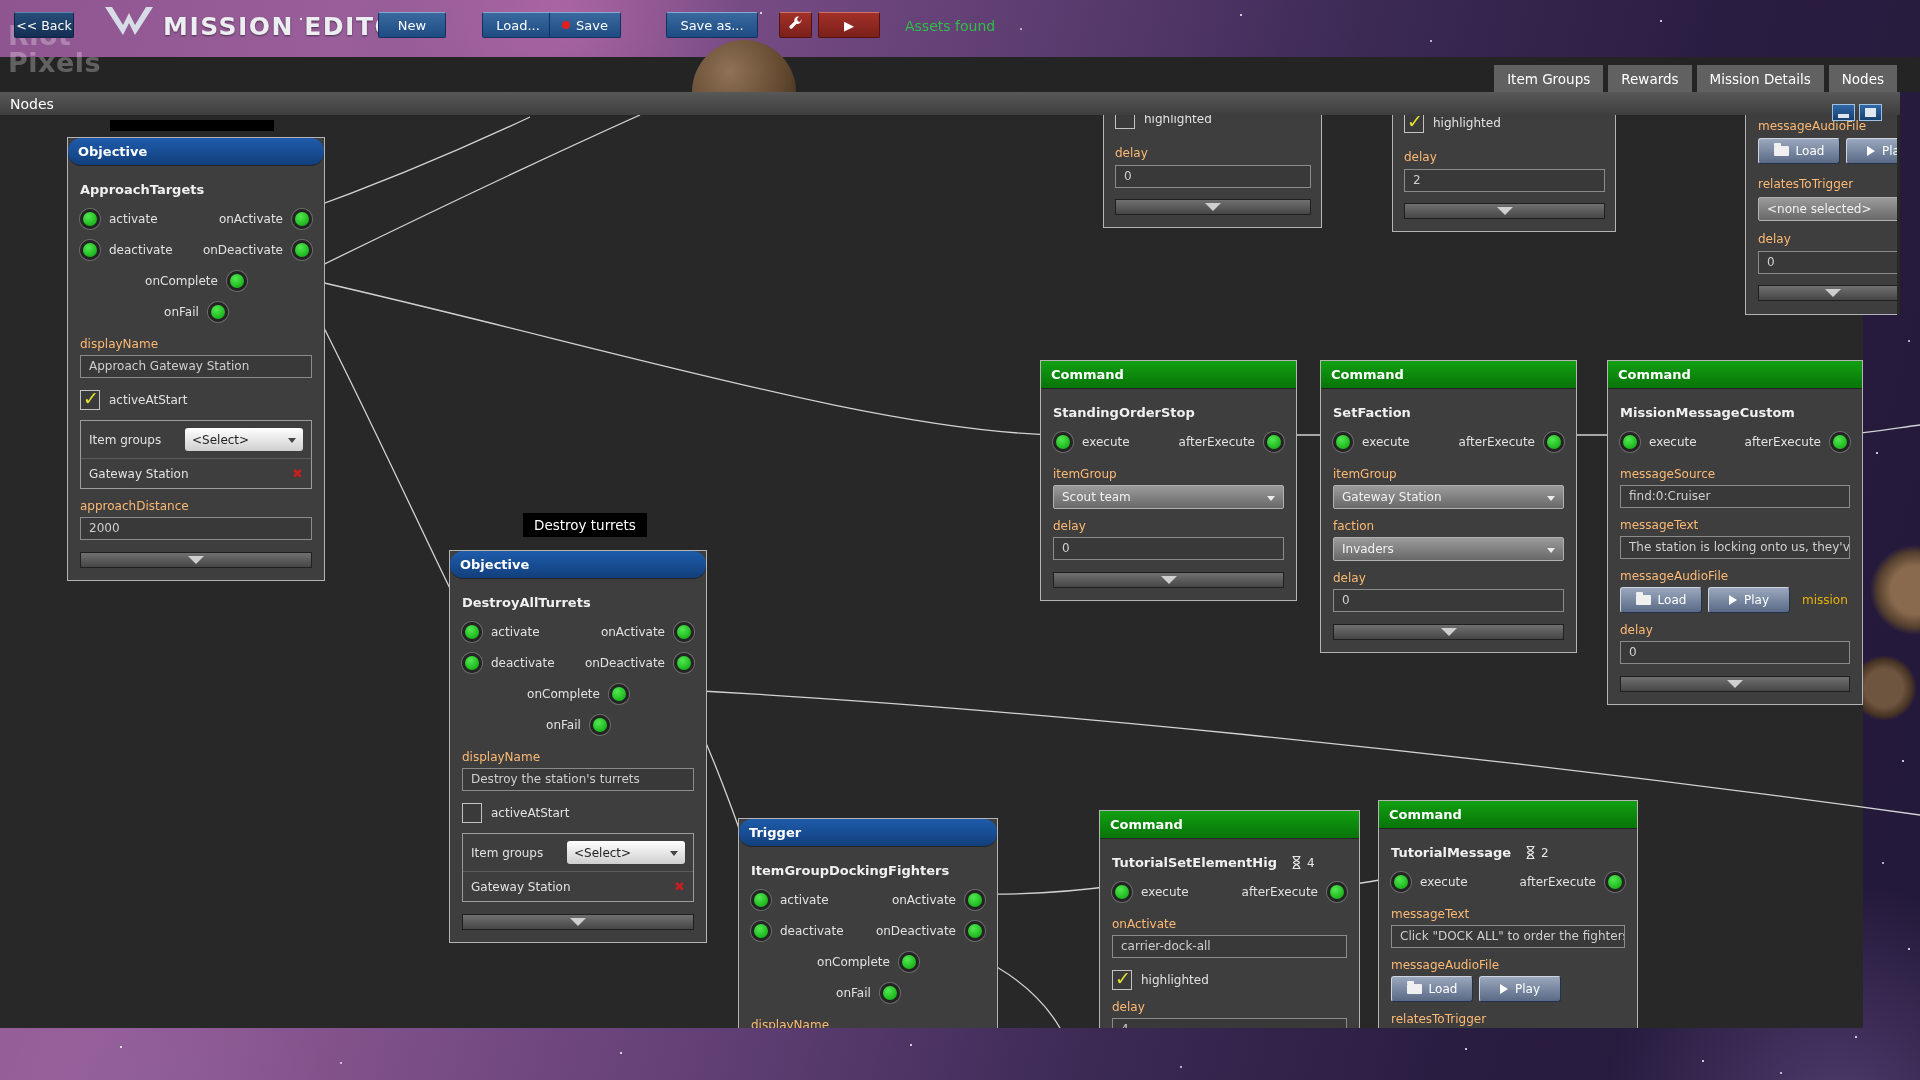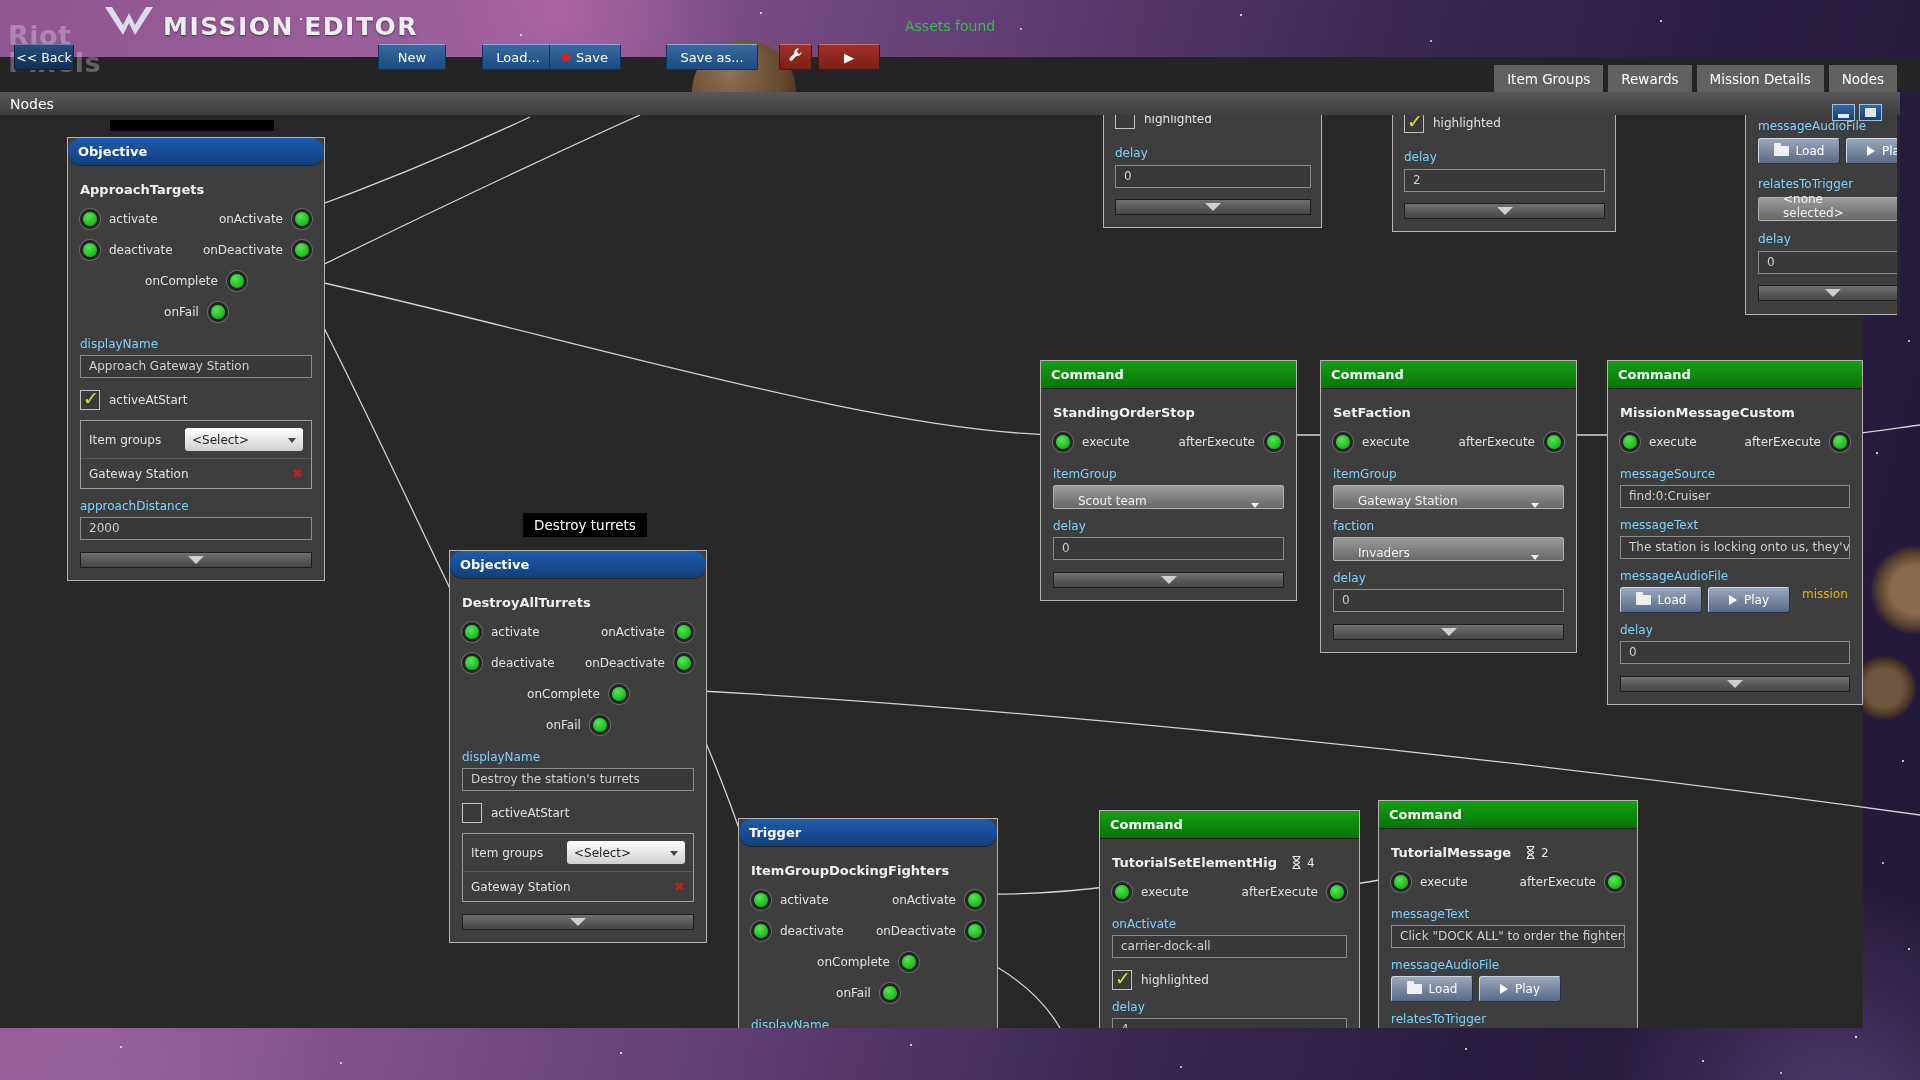--- a/index.html
+++ b/index.html
@@ -20,21 +20,21 @@
       1902px 760px #fff,1882px 862px #e8dff0,1908px 948px #fff,120px 1046px #fff,340px 1062px #e8dff0,
       620px 1052px #fff,910px 1044px #fff,1180px 1066px #e8dff0,1465px 1048px #fff,1702px 1060px #fff,
       1855px 1036px #fff,1780px 1072px #e8dff0;}
   .moon{position:absolute;left:692px;top:40px;width:104px;height:104px;border-radius:50%;
     background:radial-gradient(circle at 36% 30%, #8f7258, #63492f 55%, #3a2b1e 85%);z-index:3;}
   .watermark{position:absolute;left:8px;top:22px;z-index:4;font-size:27px;font-weight:bold;
     color:rgba(255,255,255,.28);line-height:27px;letter-spacing:.5px;}
   
   .topbar{position:absolute;left:0;top:0;width:1920px;height:57px;z-index:5;}
   .btn{position:absolute;top:12px;box-sizing:border-box;height:26px;border-radius:2px;color:#fff;
-    font-size:13px;display:flex;align-items:center;justify-content:center;gap:6px;cursor:default;margin-top:32px;}
+    font-size:13px;display:flex;align-items:center;justify-content:center;gap:6px;cursor:default;}
   .btn-blue{background:linear-gradient(180deg,#39699f,#1e4c82);border:1px solid #10335e;border-top:1px solid #86abd3;}
   .btn-back{background:linear-gradient(180deg,#274e7c,#142e51);border:1px solid #0d2342;border-top:1px solid #5f82ab;font-size:12.5px;}
   .btn-red{background:linear-gradient(180deg,#a23028,#7a201a);border:1px solid #55110d;border-top:1px solid #cf7068;}
   .apptitle{position:absolute;left:163px;top:12px;font-size:25px;font-weight:bold;letter-spacing:1.5px;
     color:#eceef1;text-shadow:0 1px 2px rgba(0,0,0,.5);}
   .reddot{width:8px;height:8px;border-radius:50%;background:#e01f1f;display:inline-block;}
   .assets{position:absolute;left:905px;top:18px;font-size:14px;font-weight:normal;color:#2ebf44;}
   .logo{position:absolute;left:103px;top:4px;}
   
   .strip{position:absolute;left:0;top:57px;width:1920px;height:35px;background:#242424;z-index:2;}
@@ -62,21 +62,21 @@
   .nbody{padding:8px 12px 12px;}
   .ntitle{font-weight:bold;font-size:13px;color:#f0f0f0;margin:8px 0 6px;display:flex;align-items:center;gap:14px;}
   .badge{display:flex;align-items:center;gap:5px;font-weight:normal;font-size:12px;color:#e8e8e8;}
   .prow{display:flex;justify-content:space-between;align-items:center;height:31px;}
   .prow.r-only{justify-content:center;}
   .pin{display:flex;align-items:center;gap:9px;}
   .pin.r{flex-direction:row-reverse;}
   .dot{flex:0 0 auto;width:14px;height:14px;border-radius:50%;
     background:radial-gradient(circle at 38% 32%,#52e852,#1db81d 70%);
     border:3px solid #242424;box-shadow:0 0 0 1px #6a6a6a;}
-  .flabel{margin:10px 0 4px;color:#7dd3fc;}
+  .flabel{margin:10px 0 4px;color:#fdba74;}
   .tbox{box-sizing:border-box;width:100%;height:23px;line-height:21px;background:#393939;
     border:1px solid #8b8b8b;color:#cfcfcf;padding:0 8px;white-space:nowrap;overflow:hidden;}
   .cbrow{display:flex;align-items:center;gap:9px;margin:12px 0 10px;}
   .cb{box-sizing:border-box;flex:0 0 auto;width:20px;height:20px;background:#3a3a3a;
     border:1px solid #c2c2c2;position:relative;}
   .cb.on::after{content:"✓";position:absolute;left:2px;top:-4px;font-size:19px;font-weight:bold;color:#e2e22e;}
   .igbox{border:1px solid #9c9c9c;margin-top:4px;}
   .igrow{display:flex;align-items:center;justify-content:space-between;padding:7px 8px;}
   .sel-light{box-sizing:border-box;width:118px;height:23px;border-radius:3px;color:#1e1e1e;
     background:linear-gradient(180deg,#ffffff,#cfcfcf);display:flex;align-items:center;
@@ -84,22 +84,22 @@
   .chev{width:0;height:0;border-left:4px solid transparent;border-right:4px solid transparent;
     border-top:5px solid #444;margin-top:2px;}
   .chev.lt{border-top-color:#ececec;}
   .igitem{display:flex;align-items:center;justify-content:space-between;padding:7px 8px;border-top:1px solid #5a5a5a;}
   .xdel{color:#c42020;font-weight:bold;font-size:13px;}
   .hscroll{box-sizing:border-box;height:16px;margin-top:12px;border:1px solid #1f1f1f;
     background:linear-gradient(180deg,#707070,#464646);display:flex;align-items:center;justify-content:center;}
   .hscroll i{width:0;height:0;border-left:8px solid transparent;border-right:8px solid transparent;border-top:8px solid #cfcfcf;}
   .sel-dark{box-sizing:border-box;width:100%;height:24px;border-radius:2px;color:#f2f2f2;
     background:linear-gradient(180deg,#9b9b9b,#686868);border:1px solid #b0b0b0;
-    display:flex;align-items:flex-end;justify-content:space-between;padding:0 24px;margin-top:2px;}
-  .btnrow{display:flex;gap:6px;margin-top:4px;}
+    display:flex;align-items:center;justify-content:space-between;padding:0 8px;margin-top:2px;}
+  .btnrow{display:flex;gap:6px;margin-top:4px;align-items:center;}
   .steel{box-sizing:border-box;flex:0 0 auto;height:26px;width:82px;border-radius:3px;color:#fff;
     background:linear-gradient(180deg,#9aa7bd,#5a6a86);border:1px solid #23314a;
     border-top-color:#cdd5e2;border-left-color:#cdd5e2;display:flex;align-items:center;
     justify-content:center;gap:7px;font-size:12px;overflow:hidden;}
   .folder{flex:0 0 auto;width:15px;height:10px;background:#f0f0f0;position:relative;border-radius:1px;}
   .folder::before{content:"";position:absolute;top:-3px;left:0;width:7px;height:3px;background:#f0f0f0;border-radius:1px 1px 0 0;}
   .tri{flex:0 0 auto;width:0;height:0;border-top:5px solid transparent;border-bottom:5px solid transparent;border-left:8px solid #fff;}
   .audnote{color:#eab308;margin-left:6px;}
   .tip{position:absolute;background:#000;color:#fff;font-size:13.5px;padding:4px 11px;z-index:3;}
   .blackbar{position:absolute;left:110px;top:5px;width:164px;height:11px;background:#000;z-index:3;}

